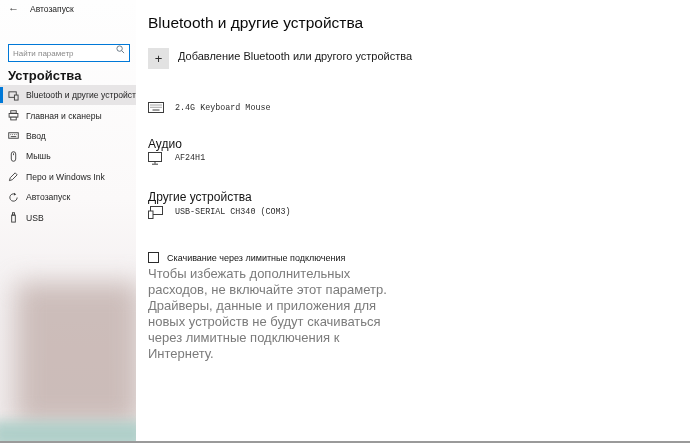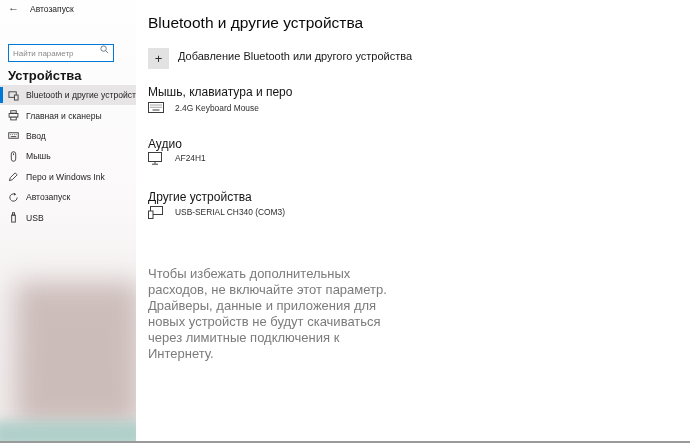--- a/index.html
+++ b/index.html
@@ -17,21 +17,21 @@
              background:linear-gradient(180deg,#fefefe 0%,#fbf9f9 45%,#f2eeef 72%,#efeaea 100%); }
   .blob-pink { position:absolute; left:16px; top:282px; width:124px; height:144px;
                background:#c3b1ad; filter:blur(13px); opacity:.8; }
   .blob-teal { position:absolute; left:-8px; bottom:-5px; width:152px; height:27px;
                background:#aecfc9; filter:blur(6px); opacity:.95; }
 
   .home-row { position:absolute; left:0; top:22px; width:136px; height:17px; display:flex; align-items:center; cursor:pointer;margin-top:24px; }
   .home-row .hicon { margin-left:9px; display:flex; }
   .home-row .hlabel { margin-left:7px; font-size:9px; color:#1a1a1a; }
 
-  .search-box { position:absolute; left:8px; top:44px; width:106px; height:18px; background:#fff;
+  .search-box { position:absolute; left:8px; top:44px; width:122px; height:18px; background:#fff;
                 border:1.5px solid #0078d7; display:flex; }
   .search-box input { flex:1; border:none; outline:none; font-family:"Liberation Sans",sans-serif;
                       font-size:8px; color:#444; padding:0 2px 0 4px; min-width:0; background:transparent; }
   .search-box input::placeholder { color:#8a8a8a; }
   .search-box .sicon { margin-right:4px; display:flex; }
 
   .side-header { position:absolute; left:8px; top:68px; font-size:13px; font-weight:bold; color:#161616; }
 
   nav { position:absolute; left:0; top:85px; width:136px; z-index:2; }
   .nav-item { height:20.4px; display:flex; align-items:center; cursor:pointer; position:relative; }
@@ -45,21 +45,21 @@
   .page-title { position:absolute; left:0; top:14px; font-size:15.5px; font-weight:400; color:#090909; }
 
   .add-row { position:absolute; left:0; top:48px; height:21px; display:flex; align-items:center; cursor:pointer; }
   .plus-box { width:21px; height:21px; background:#e2e2e2; display:flex; align-items:center; justify-content:center;
               font-size:13px; color:#2b2b2b; }
   .add-label { margin-left:9px; font-size:11px; color:#191919; position:relative; top:-3px; }
 
   .section-header { position:absolute; left:0; font-size:12px; color:#141414; font-weight:400; }
   .device-row { position:absolute; left:0; display:flex; align-items:flex-start; cursor:default; }
   .device-row .dicon { width:18px; display:flex; justify-content:flex-start; }
-  .device-row .dname { margin-left:9px; font-size:8.4px; color:#2d2d2d; position:relative; top:1px; }
+  .device-row .dname { margin-left:9px; font-size:8.4px; color:#2d2d2d; position:relative; top:1px;font-family:Liberation Mono, monospace; }
 
   .cb-row { position:absolute; left:0; top:252px; display:flex; align-items:center; cursor:pointer; }
   .checkbox { width:11px; height:11px; border:1px solid #2b2b2b; background:#fff; display:inline-block; }
   .cb-label { margin-left:8px; font-size:9px; color:#131313; }
 
   .metered-desc { position:absolute; left:0; top:266px; width:254px; font-size:13px; line-height:16px; color:#7b7b7b; }
 
   .bottom-border { position:absolute; left:0; right:0; bottom:0; height:2px; background:#9a9a9a; z-index:6; }
 
   svg { display:block; }
@@ -168,21 +168,20 @@
   </aside>
 
   <main class="main">
     <h1 class="page-title">Bluetooth и другие устройства</h1>
 
     <div class="add-row">
       <span class="plus-box">+</span>
       <span class="add-label">Добавление Bluetooth или другого устройства</span>
     </div>
 
-    <div class="section-header" style="top:85px">Мышь, клавиатура и перо</div>
     <div class="device-row" style="top:102px">
       <span class="dicon">
         <svg width="16" height="11" viewBox="0 0 16 11">
             <rect x="0.5" y="0.5" width="15" height="10" fill="none" stroke="#3d3d3d" stroke-width="1"></rect>
             <line x1="2.5" y1="3" x2="13.5" y2="3" stroke="#3d3d3d" stroke-width="0.9" stroke-dasharray="1 1"></line>
             <line x1="2.5" y1="5.3" x2="13.5" y2="5.3" stroke="#3d3d3d" stroke-width="0.9" stroke-dasharray="1 1"></line>
             <line x1="4.5" y1="8" x2="11.5" y2="8" stroke="#3d3d3d" stroke-width="1"></line>
           </svg>
       </span>
       <span class="dname">2.4G Keyboard Mouse</span>
@@ -204,17 +203,21 @@
     <div class="device-row" style="top:206px">
       <span class="dicon">
         <svg width="15" height="13" viewBox="0 0 15 13">
             <rect x="2.5" y="0.5" width="12" height="8" fill="none" stroke="#3d3d3d" stroke-width="1"></rect>
             <rect x="0.5" y="5" width="4.5" height="7.5" fill="#fff" stroke="#3d3d3d" stroke-width="1"></rect>
           </svg>
       </span>
       <span class="dname">USB-SERIAL CH340 (COM3)</span>
     </div>
 
+    <div class="cb-row">
+      <span class="checkbox"></span>
+      <span class="cb-label">Скачивание через лимитные подключения</span>
+    </div>
     <p class="metered-desc">Чтобы избежать дополнительных расходов, не включайте этот параметр. Драйверы, данные и приложения для новых устройств не будут скачиваться через лимитные подключения к Интернету.</p>
   </main>
 
   <div class="bottom-border"></div>
 </div>
 
 </body></html>

